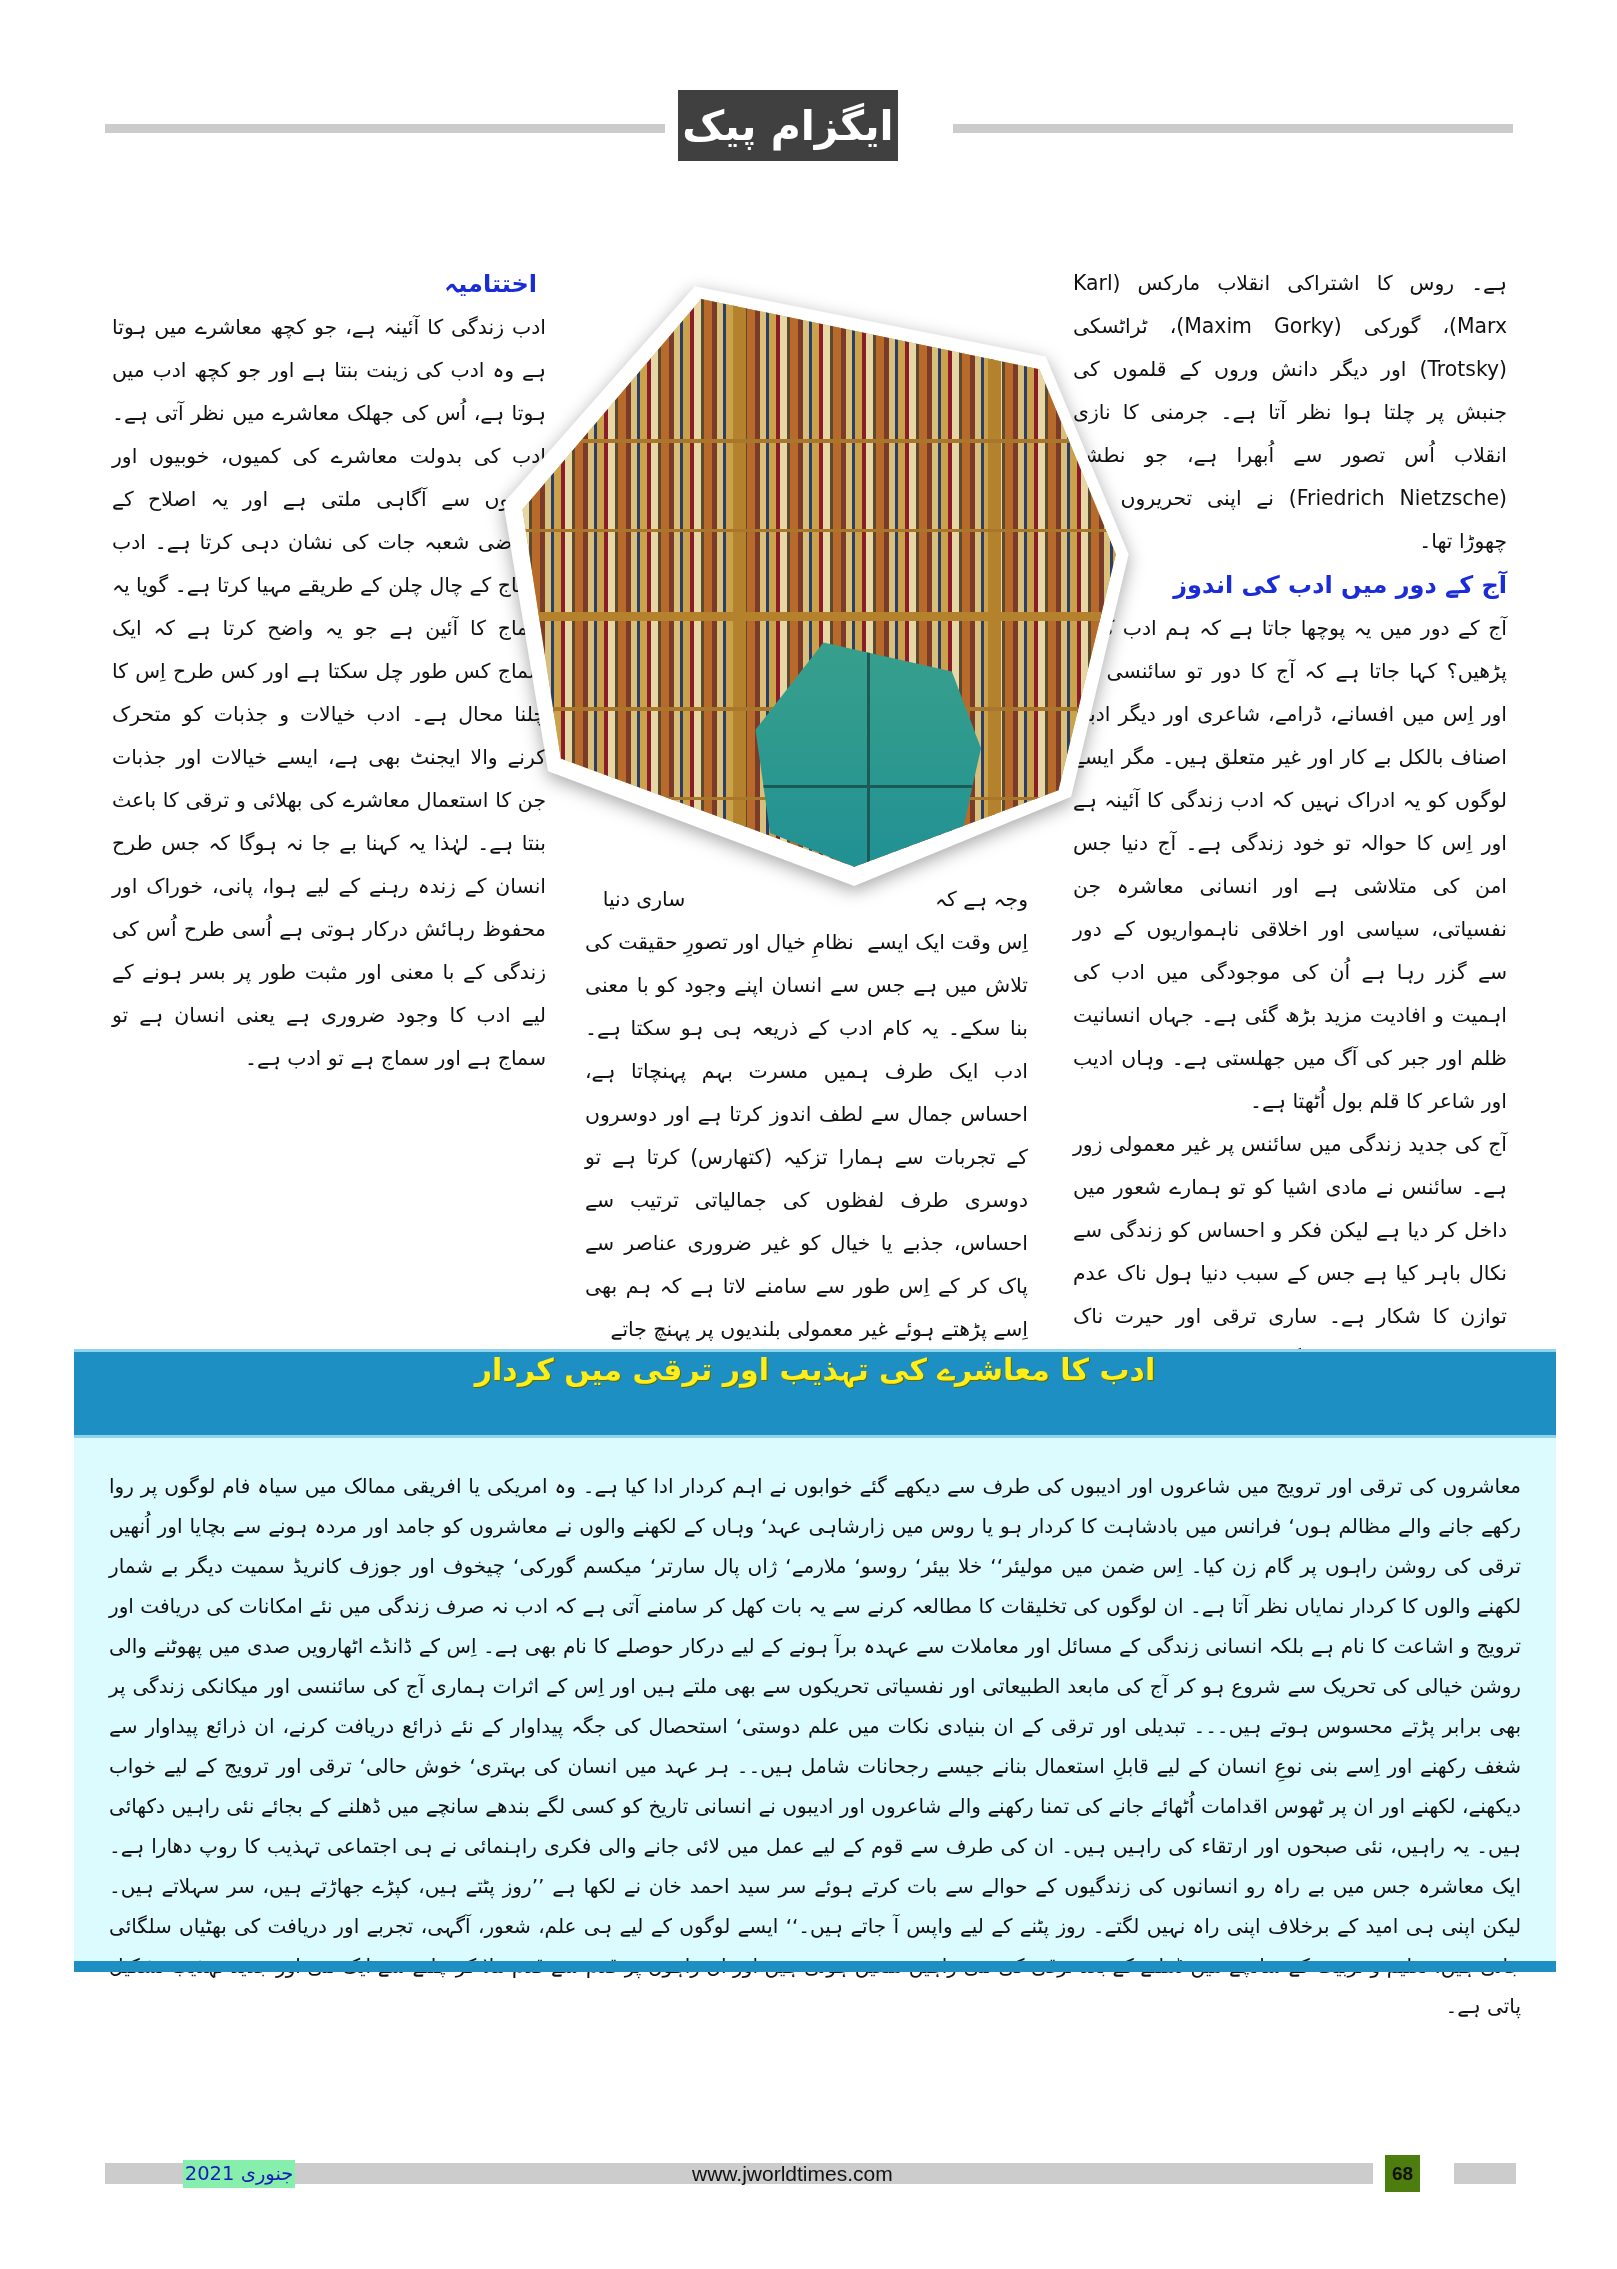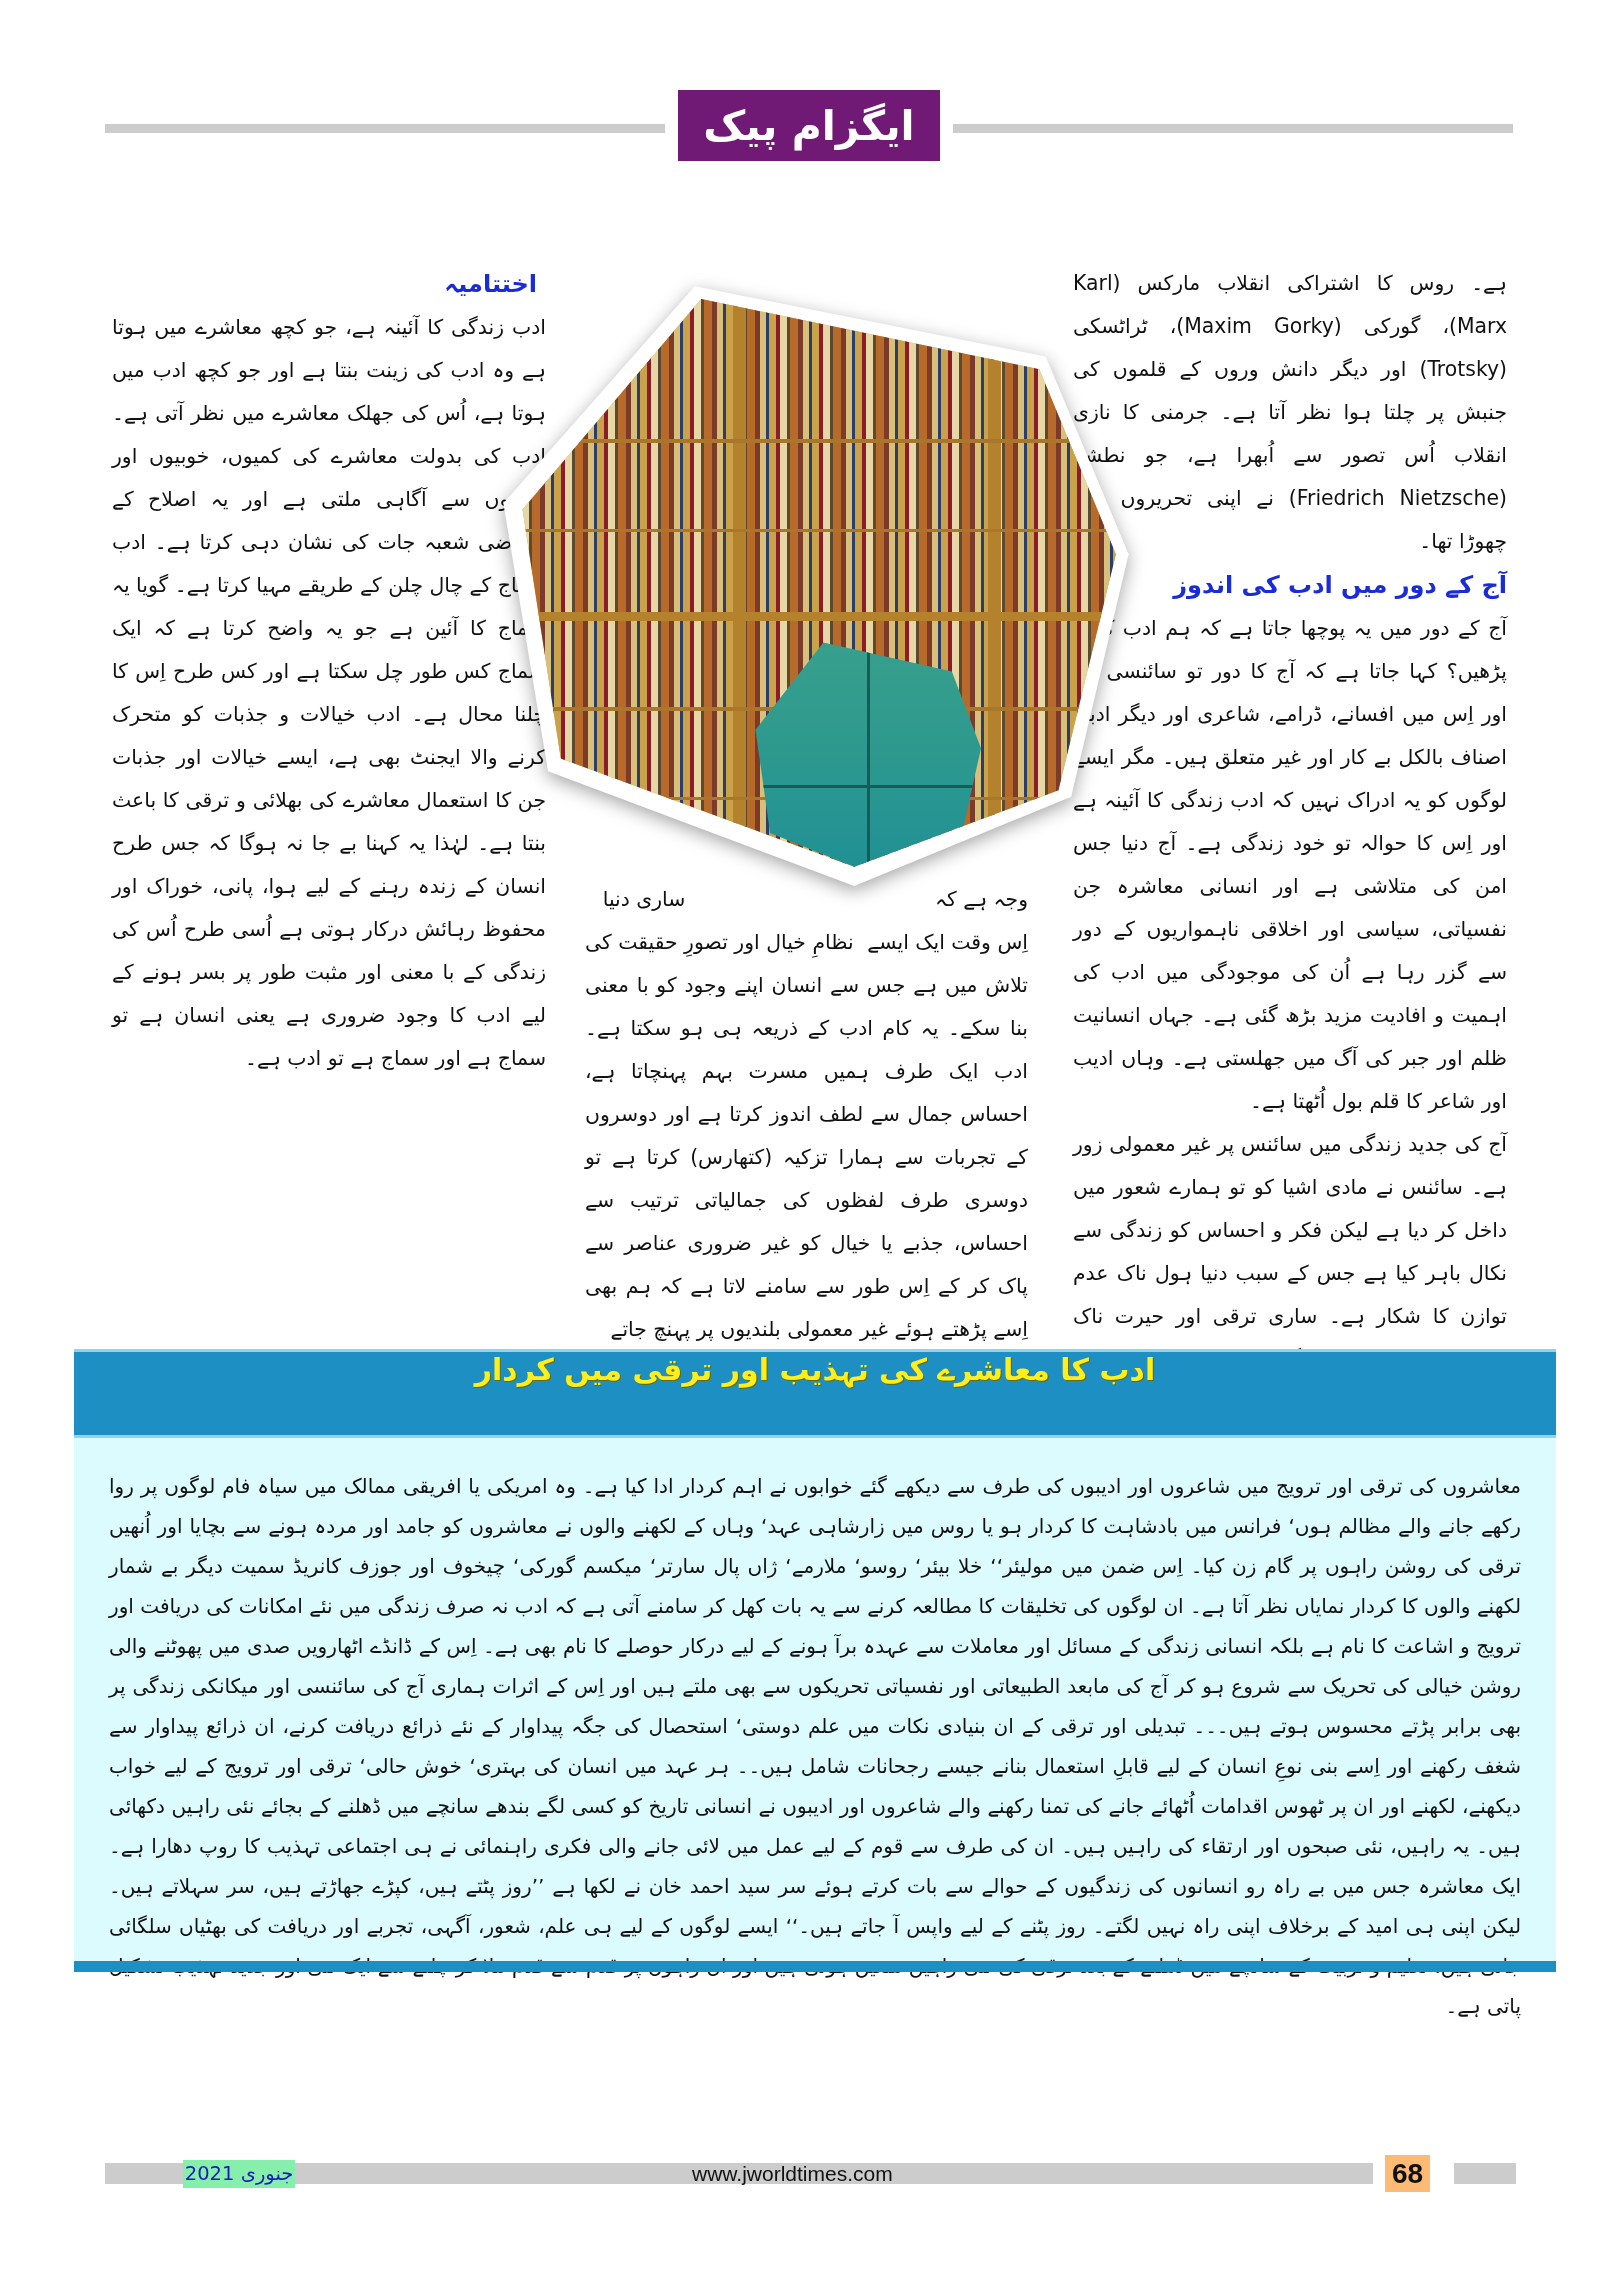--- a/index.html
+++ b/index.html
@@ -4,22 +4,22 @@
 <style>
   * { box-sizing: border-box; margin: 0; padding: 0; }
   html, body { width: 1617px; height: 2270px; background: #ffffff; overflow: hidden; }
   body { position: relative; font-family: "DejaVu Sans", sans-serif; color: #111; }
 
   
   .hdr-line { position: absolute; top: 124px; height: 8.9px; background: #cccccc; }
   .hdr-line.left { left: 105px; width: 560px; }
   .hdr-line.right { left: 953px; width: 560px; }
   .hdr-badge {
-    position: absolute; left: 678px; top: 90px; width: 262px; height: 71px;
-    background: #701a75; color: #fff; display: flex; align-items: center; justify-content: center;
+    position: absolute; left: 678px; top: 90px; width: 220px; height: 71px;
+    background: #404040; color: #fff; display: flex; align-items: center; justify-content: center;
     font-size: 41px; font-weight: bold; direction: rtl;
   }
 
   
   .col { position: absolute; direction: rtl; text-align: justify; font-size: 20.4px; line-height: 43px; }
   .col p { margin: 0; }
   .col .heading { color: #1a2bd8; font-weight: bold; font-size: 24px; line-height: 44px; text-align: right; }
   .col .heading.left-sec { text-align: right; padding-right: 8.9px; }
   .col-right { left: 1073px; top: 262px; width: 434px; }
   .col-left { left: 112px; top: 262px; width: 434px; }
@@ -79,21 +79,21 @@
   .foot-date {
     position: absolute; left: 183px; top: 2160px; height: 28px; padding: 0 1.8px;
     background: #86efac; color: #1a1ab8; font-size: 19.5px; line-height: 28px; direction: rtl;
   }
   .foot-url {
     position: absolute; left: 692px; top: 2160px; font-family: "Liberation Sans", sans-serif;
     font-size: 21px; line-height: 28px; color: #111;
   }
   .foot-page {
     position: absolute; left: 1385px; top: 2155px; font-family: "Liberation Sans", sans-serif;
-    font-size: 28px; font-weight: bold; line-height: 37px; color: #111; background: #fdba74; padding: 0 7px;
+    font-size: 19px; font-weight: bold; line-height: 37px; color: #111; background: #4d7c0f; padding: 0 7px;
   }
 </style>
 </head>
 <body>
 
 <div class="hdr-line left"></div>
 <div class="hdr-badge">
   <span>ایگزام پیک</span>
 </div>
 <div class="hdr-line right"></div>

